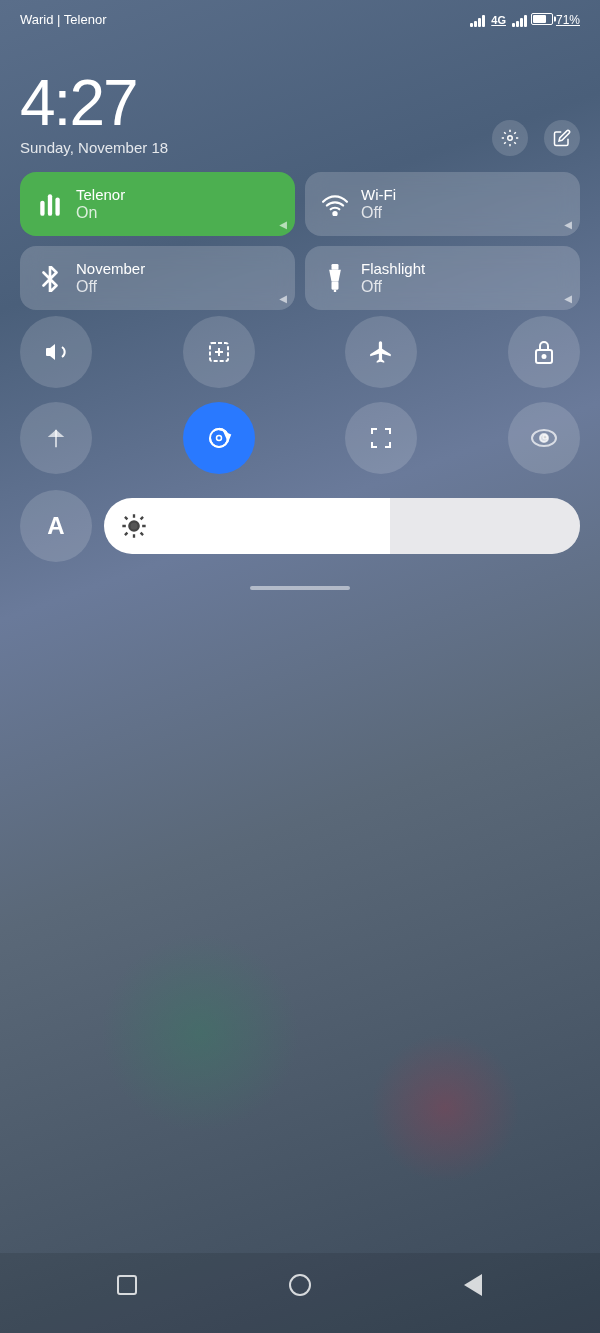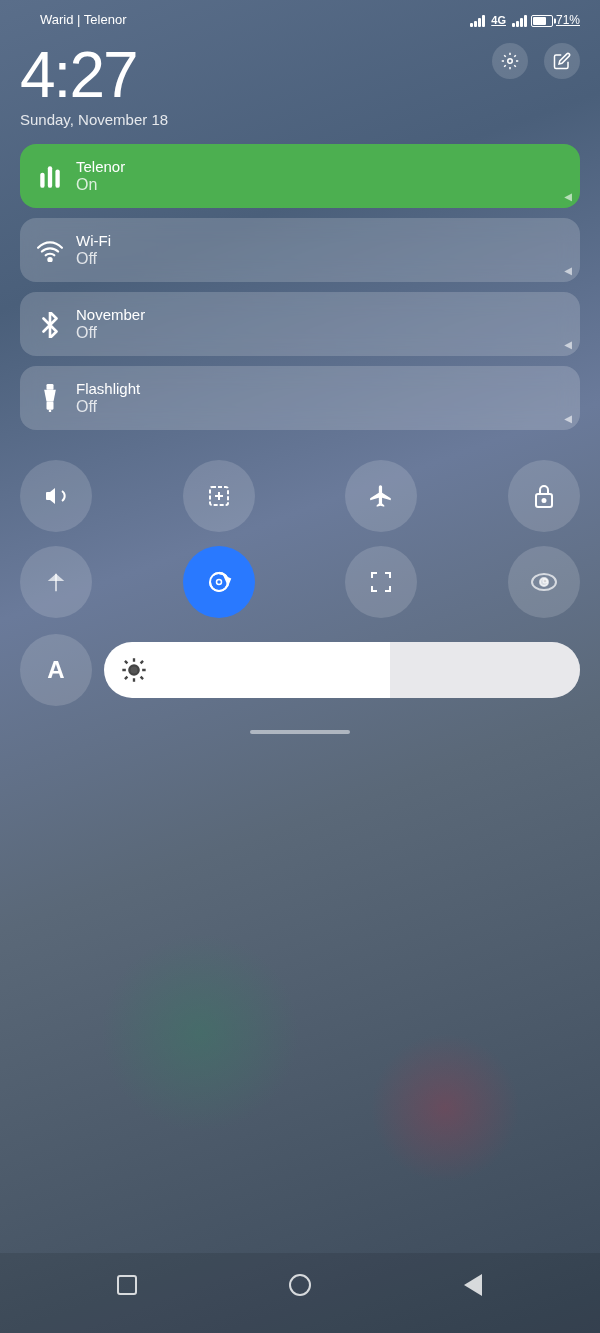--- a/index.html
+++ b/index.html
@@ -37,21 +37,20 @@
       background: radial-gradient(circle, rgba(150,60,80,0.4) 0%, transparent 70%);
       border-radius: 50%;
       pointer-events: none;
     }
 
     .status-bar {
       display: flex;
       justify-content: space-between;
       align-items: center;
       padding: 12px 20px 8px;
-      margin-left: 20px;
     }
 
     .status-carrier {
       font-size: 13px;
       font-weight: 500;
       color: white;
     }
 
     .status-icons {
       display: flex;
@@ -75,21 +74,21 @@
     }
 
     .badge-4g {
       font-size: 11px;
       font-weight: bold;
       margin: 0 2px;
     }
 
     .battery-container {
       display: flex;
-      align-items: flex-end;
+      align-items: flex-start;
       gap: 3px;
     }
 
     .battery-icon {
       width: 22px;
       height: 12px;
       border: 1.5px solid white;
       border-radius: 2px;
       position: relative;
       display: flex;
@@ -111,21 +110,22 @@
       height: 100%;
       width: 71%;
       background: white;
       border-radius: 1px;
     }
 
     .clock-section {
       padding: 8px 20px 16px;
       display: flex;
       justify-content: space-between;
-      align-items: flex-start;
+      align-items: flex-end;
+      margin-top: 28px;
     }
 
     .clock-left { }
 
     .clock-time {
       font-size: 64px;
       font-weight: 300;
       line-height: 1;
       letter-spacing: -2px;
     }
@@ -150,23 +150,23 @@
       display: flex;
       align-items: center;
       justify-content: center;
       cursor: pointer;
     }
 
     
     .tiles-container {
       padding: 0 20px;
       display: grid;
-      grid-template-columns: 1fr;
+      grid-template-columns: 1fr 1fr;
       gap: 10px;
-      margin-bottom: 26px;
+      margin-bottom: 2px;
     }
 
     .tile {
       border-radius: 16px;
       background: rgba(255,255,255,0.18);
       backdrop-filter: blur(10px);
       padding: 14px 16px;
       display: flex;
       align-items: center;
       gap: 12px;

